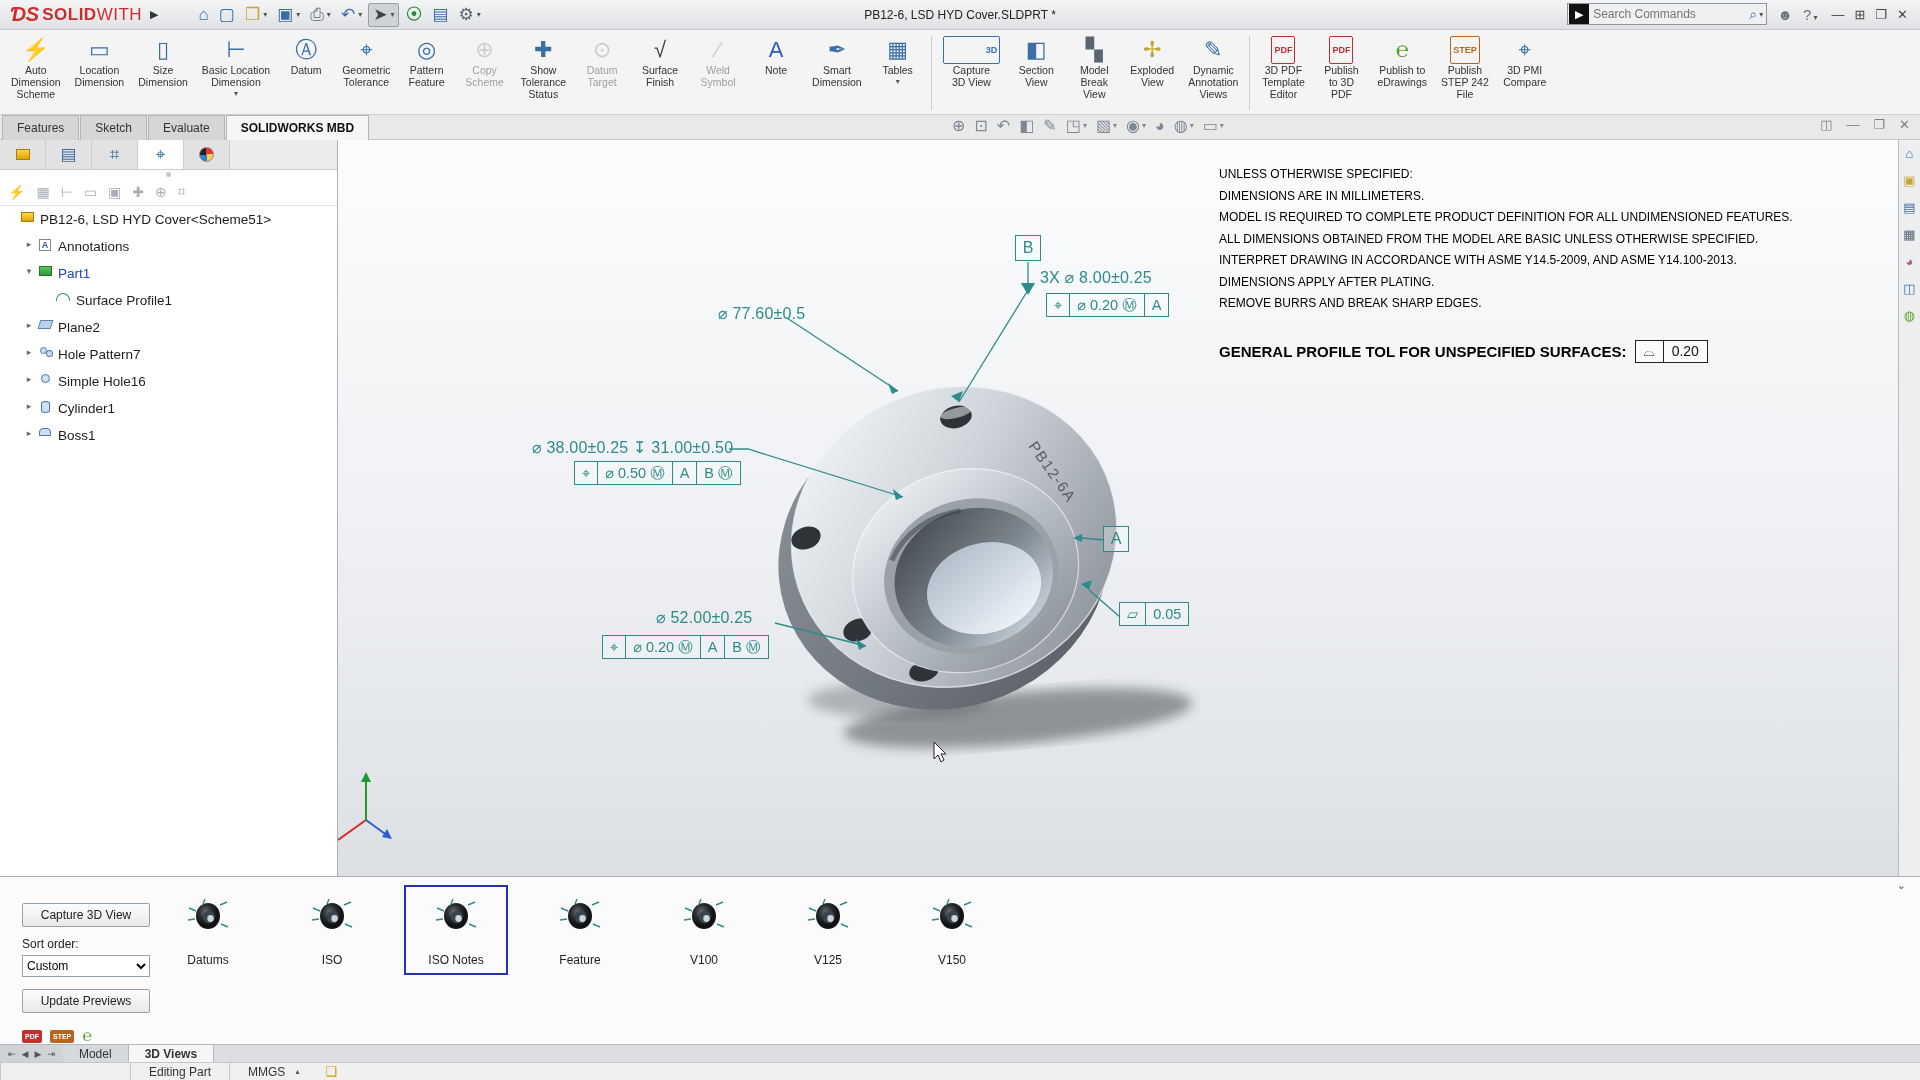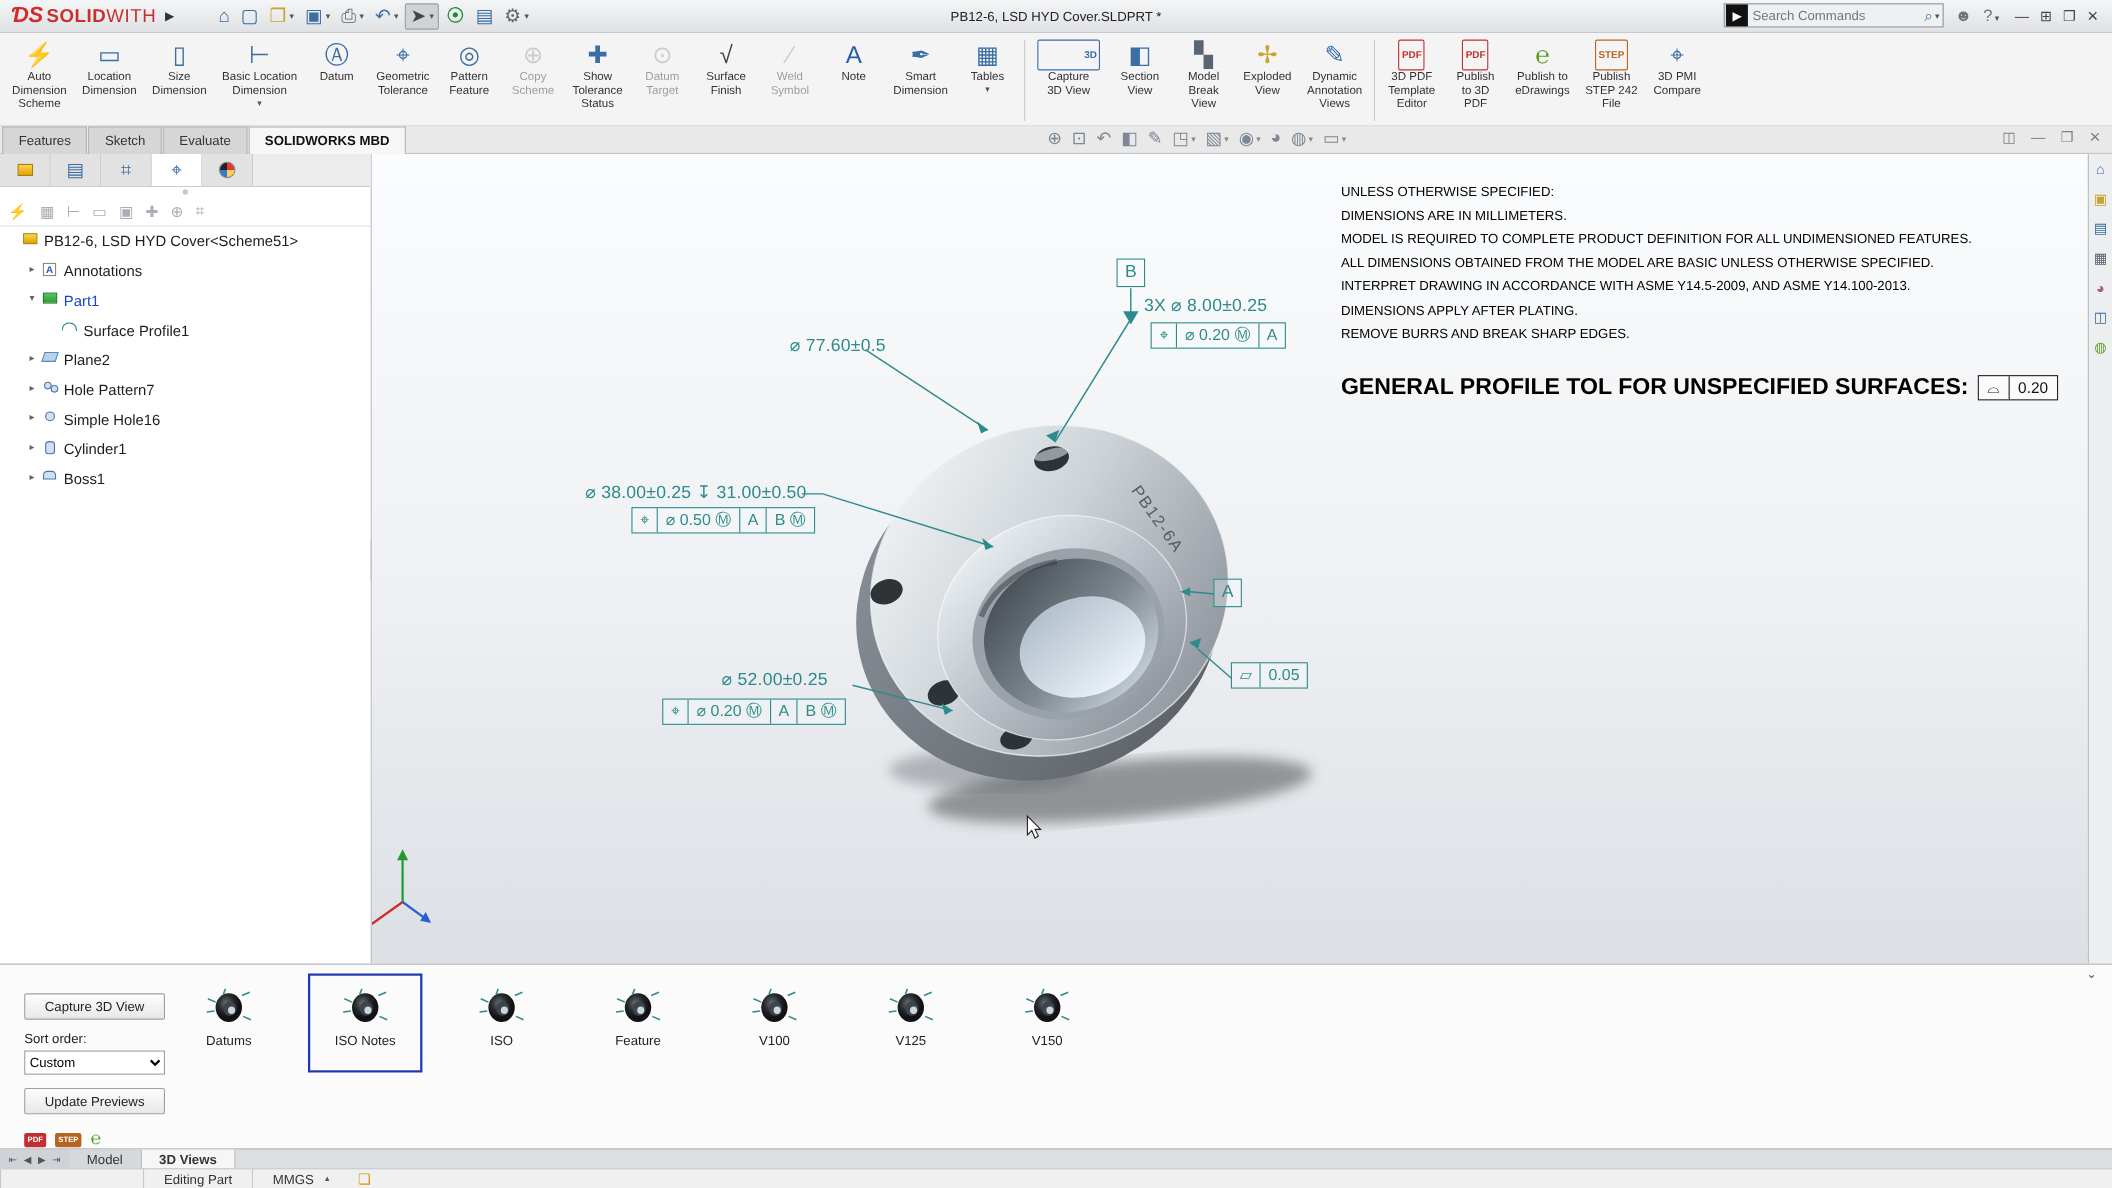--- a/index.html
+++ b/index.html
@@ -98,21 +98,21 @@
     background:#dfe1e4; border:1px solid #b2b5ba; font-size:8px; color:#666;
     display:flex; align-items:center; justify-content:center; }
 
   
   #viewport { position:absolute; left:338px; top:0; width:1560px; height:736px;
     background:linear-gradient(#fbfcfd 0%, #eef0f3 55%, #dcdfe4 100%); overflow:hidden; }
   #scene { position:absolute; left:0; top:0; }
   #notes { position:absolute; left:881px; top:24px; width:675px; }
   .note-line { font-size:12px; font-weight:normal; color:#000; line-height:21.5px; white-space:nowrap; }
   #profile-note { position:absolute; left:881px; top:200px; display:flex; align-items:center; }
-  #profile-note .lab { font-size:21px; font-weight:bold; color:#000; white-space:nowrap; }
+  #profile-note .lab { font-size:15px; font-weight:bold; color:#000; white-space:nowrap; }
   .fcf-black { display:inline-flex; border:1.5px solid #222; margin-left:8px; background:rgba(255,255,255,.5); }
   .fcf-black .cell { padding:1px 8px; font-size:14px; color:#111; border-right:1.5px solid #222; line-height:19px; }
   .fcf-black .cell:last-child { border-right:none; }
 
   .anno { position:absolute; color:#2e8b8b; font-size:16px; font-weight:500; white-space:nowrap;
     letter-spacing:.2px; }
   .fcf { display:inline-flex; border:1.4px solid #2e8b8b; background:rgba(250,252,252,.35); }
   .fcf .cell { padding:1px 7px; font-size:14.5px; color:#2e8b8b; border-right:1.4px solid #2e8b8b; line-height:20px; }
   .fcf .cell:last-child { border-right:none; }
   .datum-box { position:absolute; width:26px; height:26px; border:1.5px solid #2e8b8b;
@@ -139,21 +139,21 @@
   #bp-icons { display:flex; gap:8px; margin-top:14px; align-items:center; }
   .chip { font-size:7px; font-weight:bold; color:#fff; padding:3px 3px; border-radius:2px; }
   .chip.pdf { background:#c03030; }
   .chip.step { background:#b5651d; }
   .edw { color:#5a9e26; font-size:16px; font-weight:bold; font-style:italic; }
   #thumbs { position:absolute; left:156px; top:8px; display:flex; gap:20px; }
   .thumb-cell { width:104px; height:90px; display:flex; flex-direction:column; align-items:center;
     justify-content:flex-start; border:2px solid transparent; padding-top:6px; }
   .thumb-cell.selected { border-color:#2036b1; }
   .thumb-img { width:56px; height:46px; display:flex; align-items:center; justify-content:center; }
-  .thumb-lbl { margin-top:0; font-size:12px; color:#222; }
+  .thumb-lbl { margin-top:14px; font-size:12px; color:#222; }
 
   
   #doctabs { position:absolute; left:0; top:1044px; width:1920px; height:18px;
     background:#dcdee1; border-top:1px solid #b5b8bc; display:flex; align-items:stretch; }
   #tabnav { display:flex; align-items:center; gap:2px; padding:0 6px; background:#cfd2d6; }
   #tabnav span { font-size:9px; color:#555; padding:0 2px; }
   .doc-tab { padding:0 16px; font-size:12px; color:#333; display:flex; align-items:center;
     background:#d6d9dc; border-right:1px solid #b5b8bc; }
   .doc-tab.active { background:#f6f6f6; font-weight:bold; }
 
@@ -706,20 +706,44 @@
                 <line x1="4" y1="12" x2="11" y2="15"></line>
                 <line x1="3" y1="24" x2="10" y2="23"></line>
                 <line x1="35" y1="9" x2="42" y2="6"></line>
                 <line x1="36" y1="28" x2="43" y2="31"></line>
                 <line x1="20" y1="3" x2="18" y2="8"></line>
               </g>
             </svg>
           </div>
           <div class="thumb-lbl">Datums</div>
         </div>
+        <div class="thumb-cell">
+          <div class="thumb-img">
+            <svg width="46" height="40" viewBox="0 0 46 40">
+              <defs>
+                <radialGradient id="tg" cx="0.4" cy="0.35">
+                  <stop offset="0" stop-color="#6a6f74"></stop>
+                  <stop offset="0.6" stop-color="#26292c"></stop>
+                  <stop offset="1" stop-color="#101214"></stop>
+                </radialGradient>
+              </defs>
+              <ellipse cx="23" cy="20" rx="12" ry="13" fill="url(#tg)"></ellipse>
+              <ellipse cx="24" cy="21" rx="6" ry="6.5" fill="#3c444c"></ellipse>
+              <ellipse cx="25.5" cy="22.5" rx="3.2" ry="3.4" fill="#cdd6de"></ellipse>
+              <g stroke="#2e8b8b" stroke-width="1.4">
+                <line x1="4" y1="12" x2="11" y2="15"></line>
+                <line x1="3" y1="24" x2="10" y2="23"></line>
+                <line x1="35" y1="9" x2="42" y2="6"></line>
+                <line x1="36" y1="28" x2="43" y2="31"></line>
+                <line x1="20" y1="3" x2="18" y2="8"></line>
+              </g>
+            </svg>
+          </div>
+          <div class="thumb-lbl">ISO</div>
+        </div>
         <div class="thumb-cell selected">
           <div class="thumb-img">
             <svg width="46" height="40" viewBox="0 0 46 40">
               <defs>
                 <radialGradient id="tg" cx="0.4" cy="0.35">
                   <stop offset="0" stop-color="#6a6f74"></stop>
                   <stop offset="0.6" stop-color="#26292c"></stop>
                   <stop offset="1" stop-color="#101214"></stop>
                 </radialGradient>
               </defs>
@@ -752,21 +776,21 @@
               <ellipse cx="25.5" cy="22.5" rx="3.2" ry="3.4" fill="#cdd6de"></ellipse>
               <g stroke="#2e8b8b" stroke-width="1.4">
                 <line x1="4" y1="12" x2="11" y2="15"></line>
                 <line x1="3" y1="24" x2="10" y2="23"></line>
                 <line x1="35" y1="9" x2="42" y2="6"></line>
                 <line x1="36" y1="28" x2="43" y2="31"></line>
                 <line x1="20" y1="3" x2="18" y2="8"></line>
               </g>
             </svg>
           </div>
-          <div class="thumb-lbl">ISO</div>
+          <div class="thumb-lbl">Feature</div>
         </div>
         <div class="thumb-cell">
           <div class="thumb-img">
             <svg width="46" height="40" viewBox="0 0 46 40">
               <defs>
                 <radialGradient id="tg" cx="0.4" cy="0.35">
                   <stop offset="0" stop-color="#6a6f74"></stop>
                   <stop offset="0.6" stop-color="#26292c"></stop>
                   <stop offset="1" stop-color="#101214"></stop>
                 </radialGradient>
@@ -776,21 +800,21 @@
               <ellipse cx="25.5" cy="22.5" rx="3.2" ry="3.4" fill="#cdd6de"></ellipse>
               <g stroke="#2e8b8b" stroke-width="1.4">
                 <line x1="4" y1="12" x2="11" y2="15"></line>
                 <line x1="3" y1="24" x2="10" y2="23"></line>
                 <line x1="35" y1="9" x2="42" y2="6"></line>
                 <line x1="36" y1="28" x2="43" y2="31"></line>
                 <line x1="20" y1="3" x2="18" y2="8"></line>
               </g>
             </svg>
           </div>
-          <div class="thumb-lbl">Feature</div>
+          <div class="thumb-lbl">V100</div>
         </div>
         <div class="thumb-cell">
           <div class="thumb-img">
             <svg width="46" height="40" viewBox="0 0 46 40">
               <defs>
                 <radialGradient id="tg" cx="0.4" cy="0.35">
                   <stop offset="0" stop-color="#6a6f74"></stop>
                   <stop offset="0.6" stop-color="#26292c"></stop>
                   <stop offset="1" stop-color="#101214"></stop>
                 </radialGradient>
@@ -800,21 +824,21 @@
               <ellipse cx="25.5" cy="22.5" rx="3.2" ry="3.4" fill="#cdd6de"></ellipse>
               <g stroke="#2e8b8b" stroke-width="1.4">
                 <line x1="4" y1="12" x2="11" y2="15"></line>
                 <line x1="3" y1="24" x2="10" y2="23"></line>
                 <line x1="35" y1="9" x2="42" y2="6"></line>
                 <line x1="36" y1="28" x2="43" y2="31"></line>
                 <line x1="20" y1="3" x2="18" y2="8"></line>
               </g>
             </svg>
           </div>
-          <div class="thumb-lbl">V100</div>
+          <div class="thumb-lbl">V125</div>
         </div>
         <div class="thumb-cell">
           <div class="thumb-img">
             <svg width="46" height="40" viewBox="0 0 46 40">
               <defs>
                 <radialGradient id="tg" cx="0.4" cy="0.35">
                   <stop offset="0" stop-color="#6a6f74"></stop>
                   <stop offset="0.6" stop-color="#26292c"></stop>
                   <stop offset="1" stop-color="#101214"></stop>
                 </radialGradient>
@@ -824,44 +848,20 @@
               <ellipse cx="25.5" cy="22.5" rx="3.2" ry="3.4" fill="#cdd6de"></ellipse>
               <g stroke="#2e8b8b" stroke-width="1.4">
                 <line x1="4" y1="12" x2="11" y2="15"></line>
                 <line x1="3" y1="24" x2="10" y2="23"></line>
                 <line x1="35" y1="9" x2="42" y2="6"></line>
                 <line x1="36" y1="28" x2="43" y2="31"></line>
                 <line x1="20" y1="3" x2="18" y2="8"></line>
               </g>
             </svg>
           </div>
-          <div class="thumb-lbl">V125</div>
-        </div>
-        <div class="thumb-cell">
-          <div class="thumb-img">
-            <svg width="46" height="40" viewBox="0 0 46 40">
-              <defs>
-                <radialGradient id="tg" cx="0.4" cy="0.35">
-                  <stop offset="0" stop-color="#6a6f74"></stop>
-                  <stop offset="0.6" stop-color="#26292c"></stop>
-                  <stop offset="1" stop-color="#101214"></stop>
-                </radialGradient>
-              </defs>
-              <ellipse cx="23" cy="20" rx="12" ry="13" fill="url(#tg)"></ellipse>
-              <ellipse cx="24" cy="21" rx="6" ry="6.5" fill="#3c444c"></ellipse>
-              <ellipse cx="25.5" cy="22.5" rx="3.2" ry="3.4" fill="#cdd6de"></ellipse>
-              <g stroke="#2e8b8b" stroke-width="1.4">
-                <line x1="4" y1="12" x2="11" y2="15"></line>
-                <line x1="3" y1="24" x2="10" y2="23"></line>
-                <line x1="35" y1="9" x2="42" y2="6"></line>
-                <line x1="36" y1="28" x2="43" y2="31"></line>
-                <line x1="20" y1="3" x2="18" y2="8"></line>
-              </g>
-            </svg>
-          </div>
           <div class="thumb-lbl">V150</div>
         </div>
       </div>
   </div>
 
   <div id="doctabs">
     <div id="tabnav">
       <span>⇤</span>
       <span>◀</span>
       <span>▶</span>

